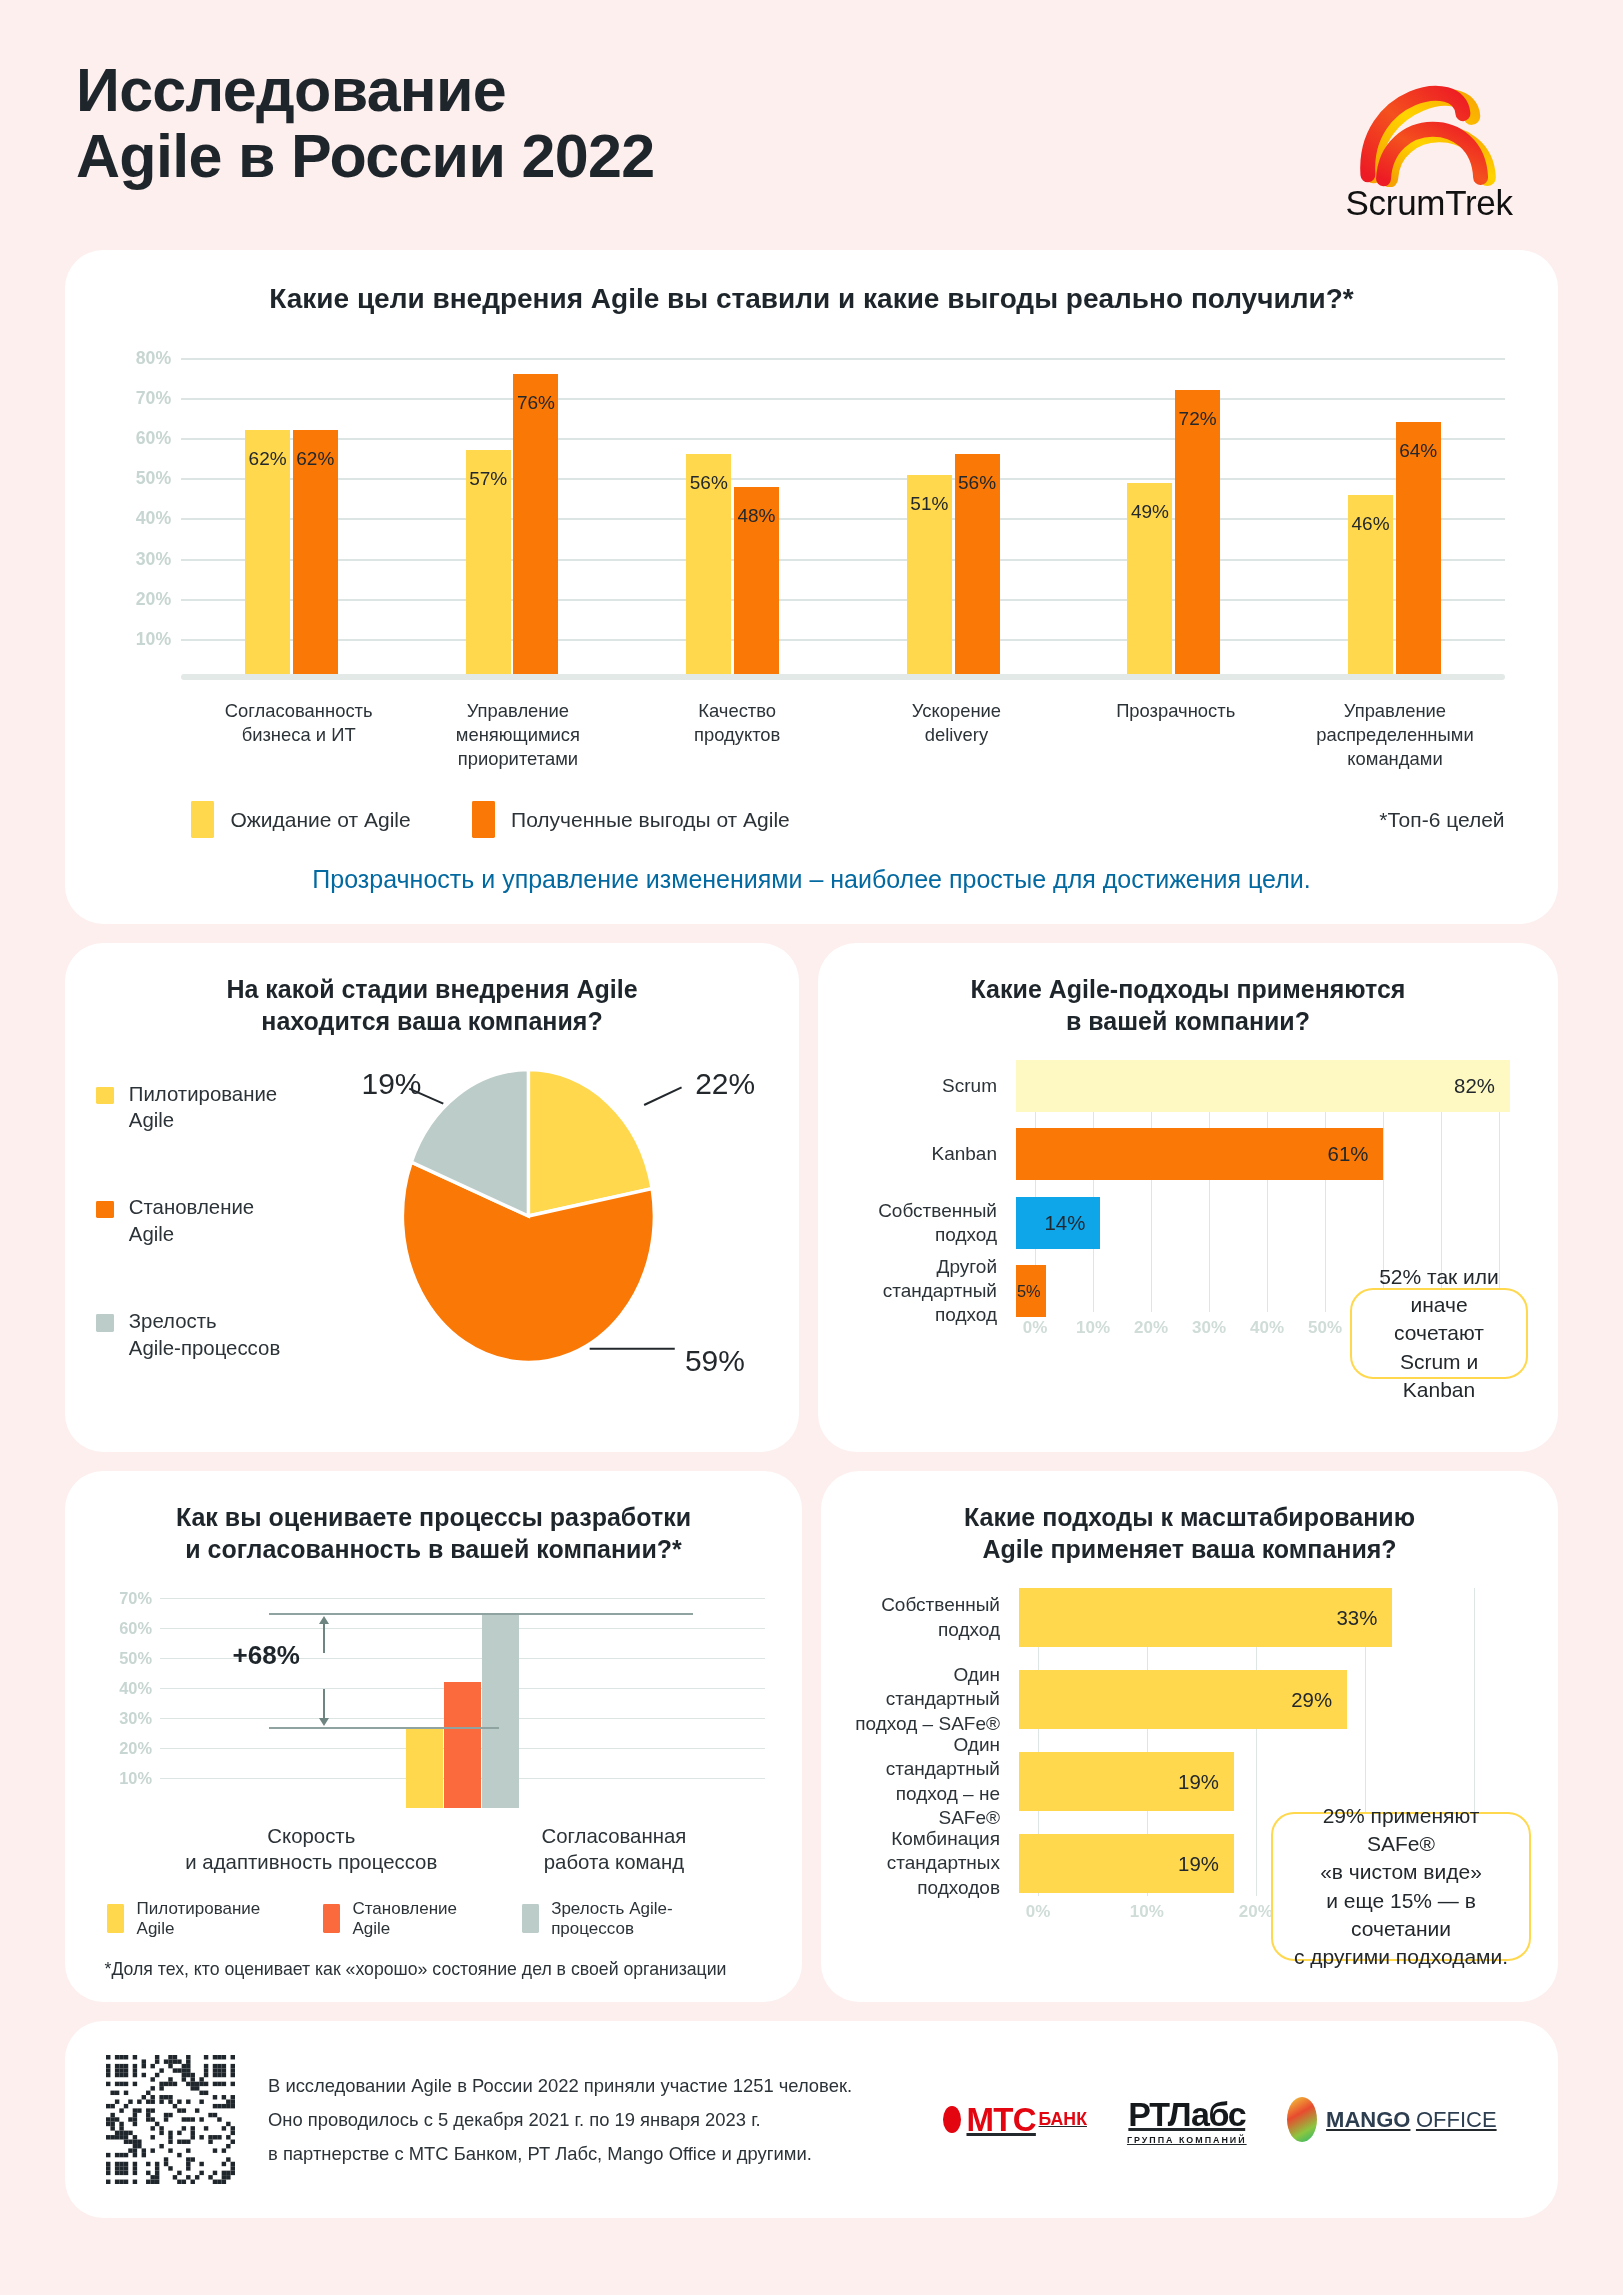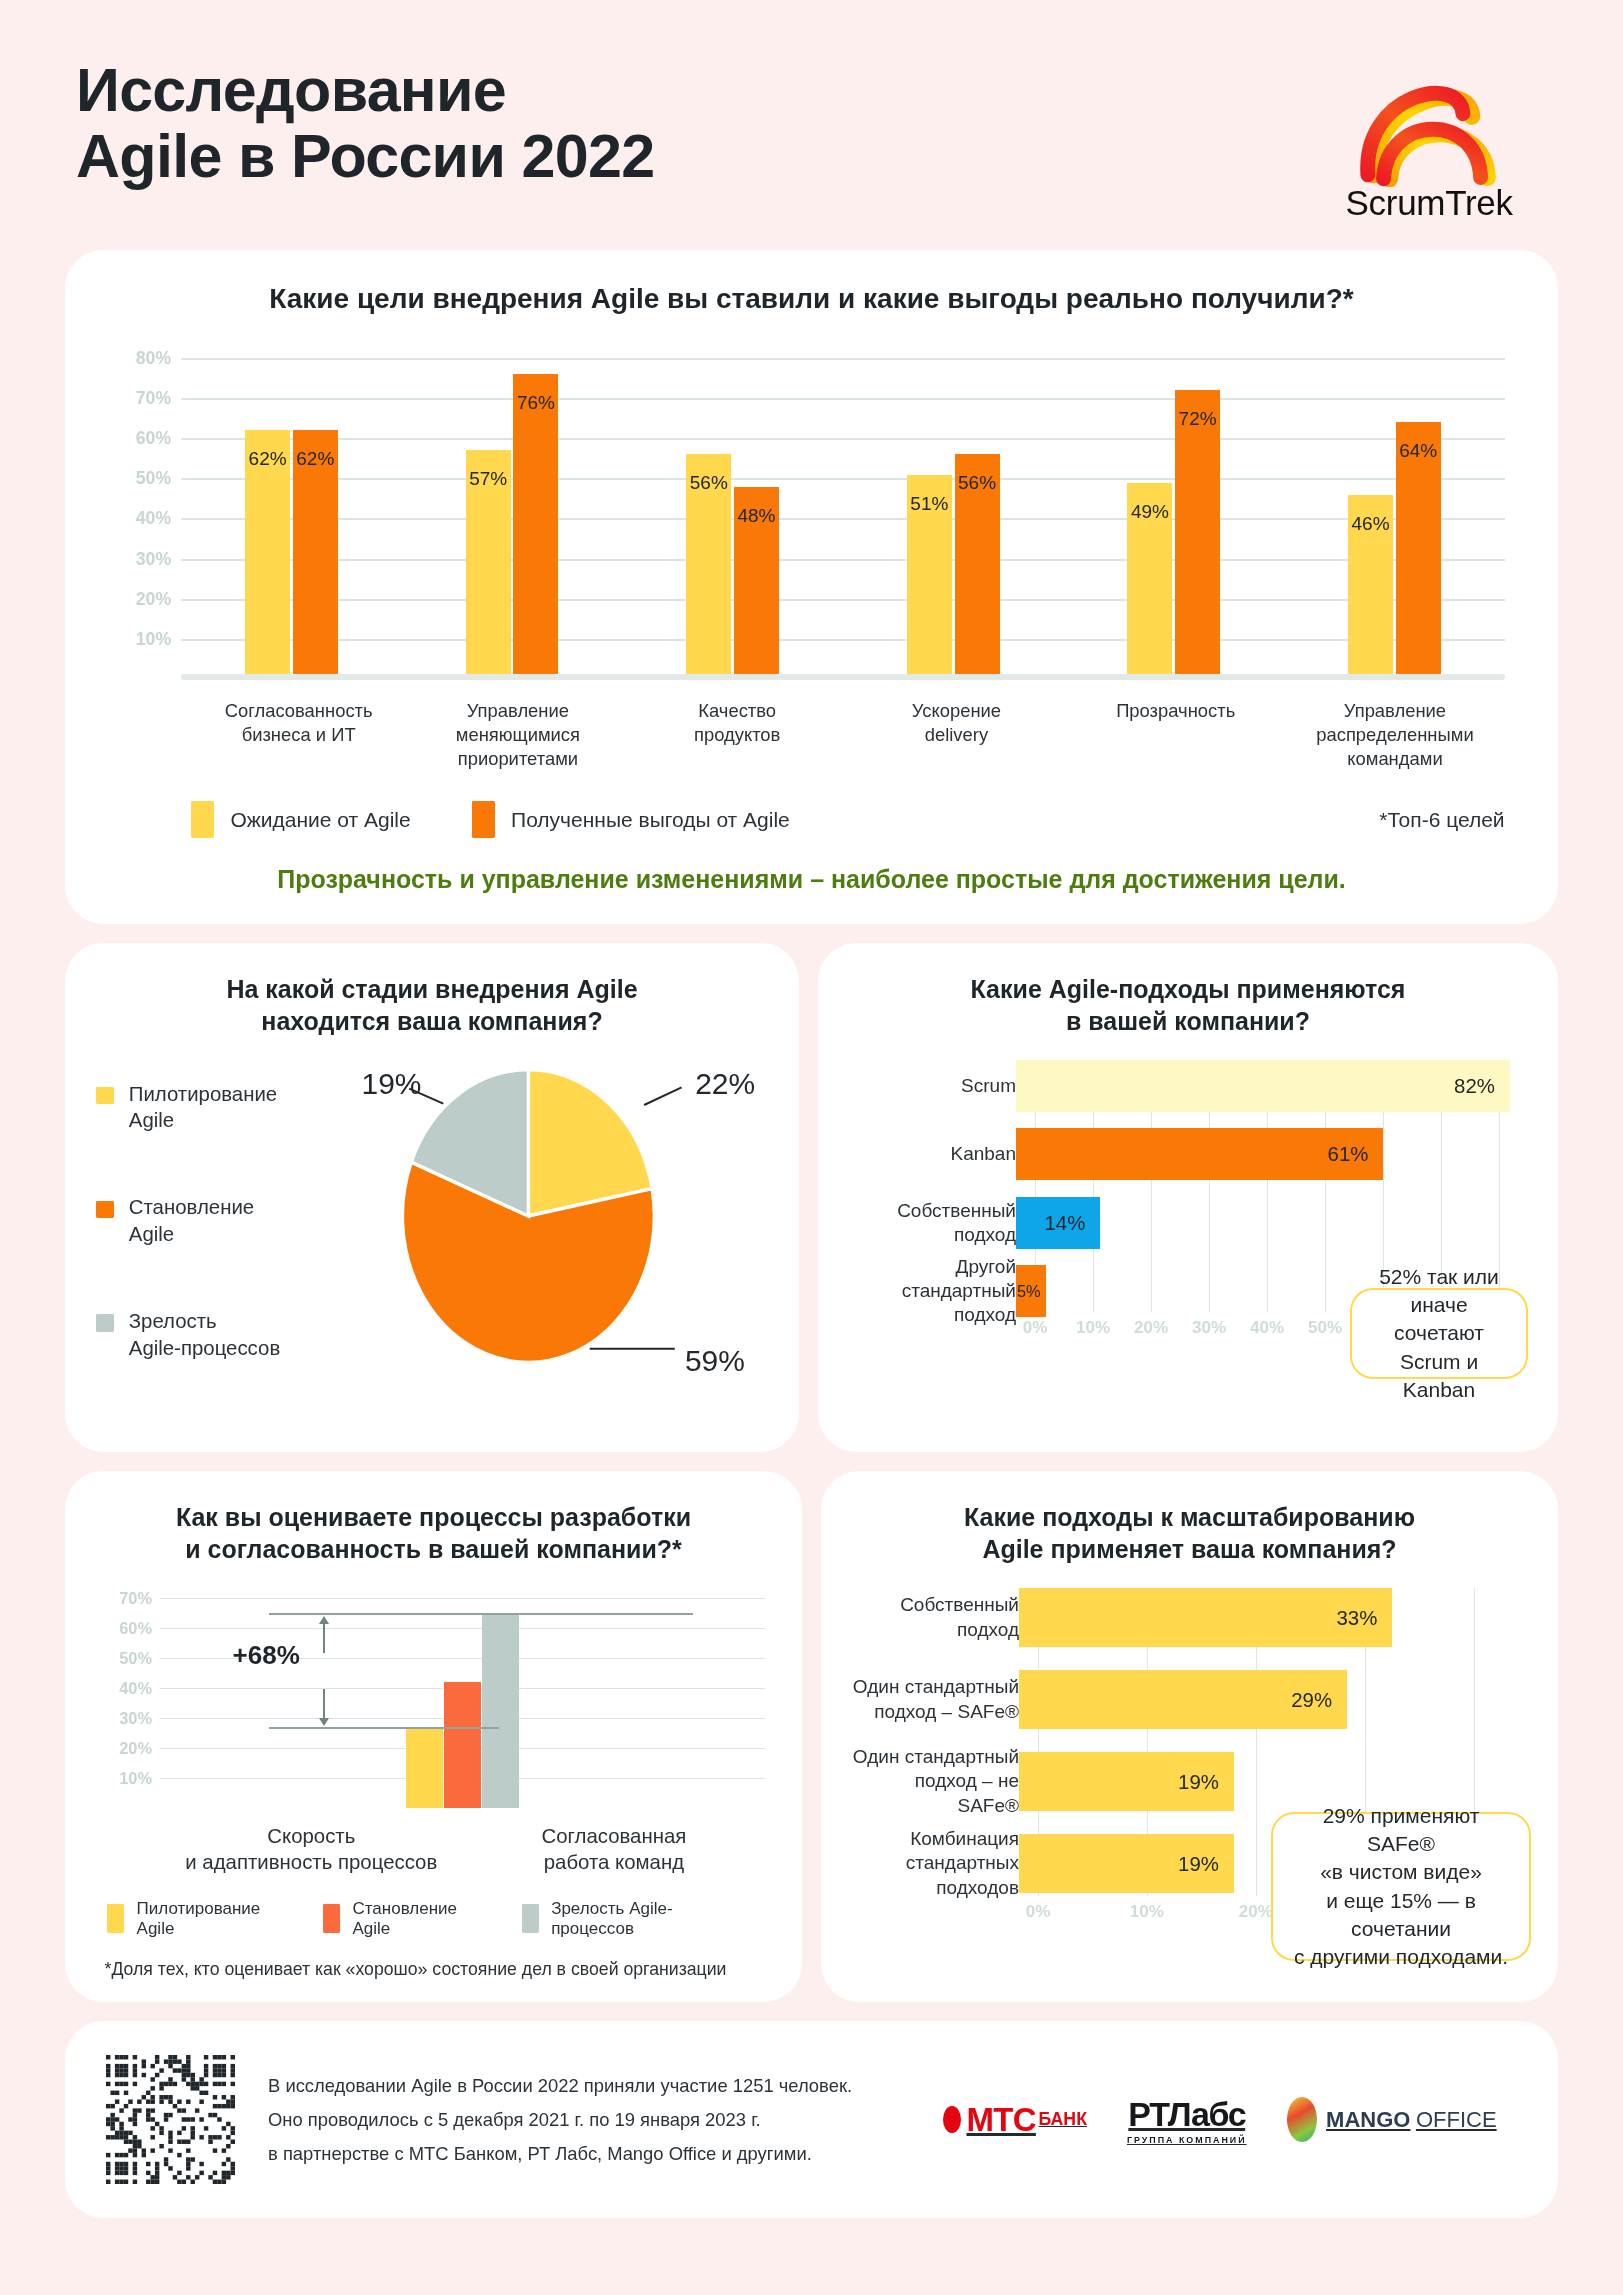--- a/index.html
+++ b/index.html
@@ -52,21 +52,21 @@
 
   .legend-row { display: flex; align-items: center; margin: 30px 16.4px 0 89px; }
   .lgi { display: flex; align-items: center; margin-right: 61px; }
   .sw { width: 23px; height: 37px; margin-right: 16.4px; border-radius: 1.4px; }
   .sw.y { background: #FFD84D; } .sw.o { background: #FA7806; }
   .sw.r { background: #FB6A3C; } .sw.g { background: #BCCCC8; }
   .lgi span { font-size: 21px; color: #2C3338; }
   .topnote { margin-left: auto; font-size: 21px; color: #2C3338; }
 
   .conclusion { margin: 27px 20.4px 0 20.4px; text-align: center;
-                font-size: 25px; font-weight: 700; color: #4d7c0f; }
+                font-size: 25px; font-weight: 400; color: #0369a1; }
 
   
   .grid2 { display: flex; gap: 19px; margin-top: 19px; }
   .grid2 > .card { flex: 1; }
 
   
   .card-pie { padding: 31px 27px 30px 27px; }
   .card-pie .card-title { font-size: 25px; line-height: 1.26; white-space: pre-line;
                           margin-bottom: 19px; }
   .pie-wrap { display: flex; }
@@ -75,21 +75,21 @@
   .ple .dot { width: 17.7px; height: 17.7px; flex: 0 0 17.7px; margin: 6.1px 15px 0 4.1px; border-radius: 1.4px; }
   .ple p { font-size: 20.4px; line-height: 1.32; color: #2C3338; white-space: pre-line; }
   .pie-area { flex: 1; position: relative; }
 
   
   .card-hbar { padding: 31px 30px 23px 30px; position: relative; }
   .card-hbar .card-title { font-size: 25px; line-height: 1.26; white-space: pre-line;
                            margin-bottom: 23px; }
   .hchart { position: relative; }
   .hrow { display: flex; align-items: center; }
-  .hlabel { width: 168px; text-align: right; 
+  .hlabel { width: 168px; text-align: right; padding-right: 19px;
             font-size: 19px; line-height: 1.28; color: #2C3338; white-space: pre-line; }
   .htrack { flex: 1; position: relative; }
   .hbar { height: 100%; position: relative; }
   .hbar b { position: absolute; right: 15px; top: 50%; transform: translateY(-50%);
             font-size: 20.4px; font-weight: 400; color: #23282D; }
   .hgridlines { position: absolute; top: 0; bottom: 0; left: 187px; right: 0; }
   .hgridlines i { position: absolute; top: 0; bottom: 0; width: 1.4px; background: #DDE6E4; }
   .hticks { position: relative; height: 30px; margin-left: 187px; }
   .hticks u { position: absolute; top: 5.5px; font-size: 17px; font-weight: 700;
               color: #CFDCD8; transform: translateX(-50%); text-decoration: none; }

